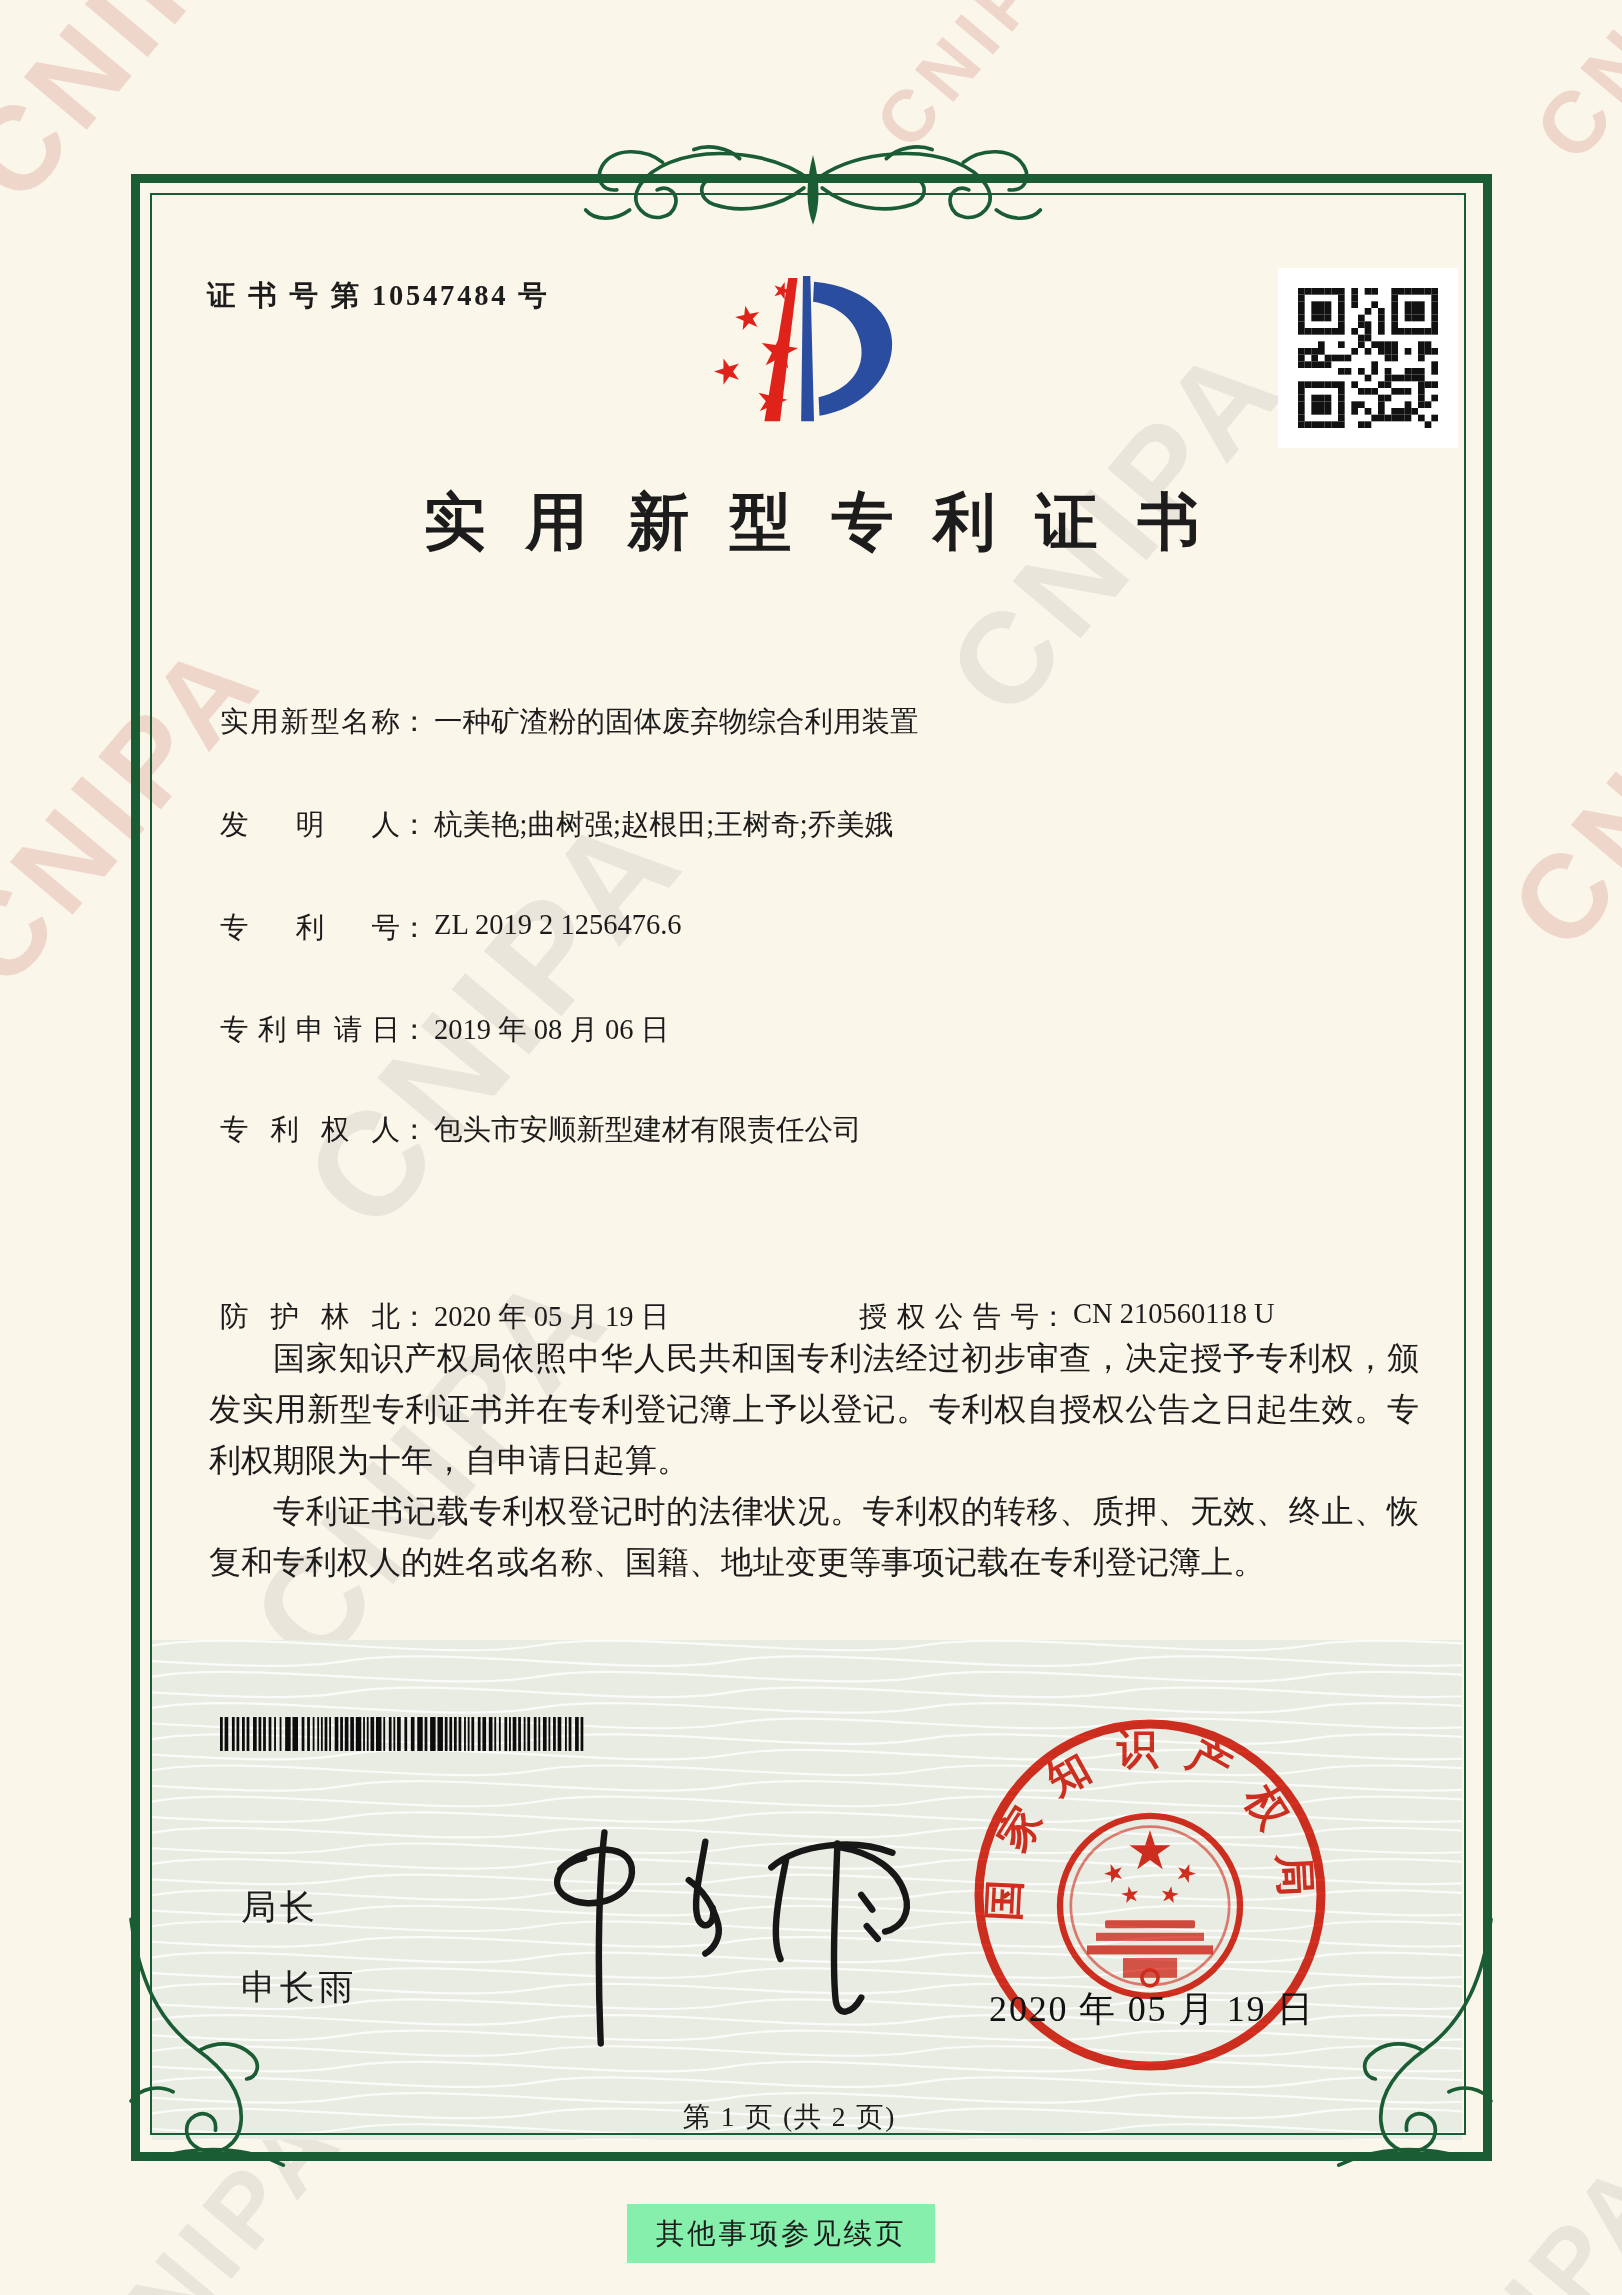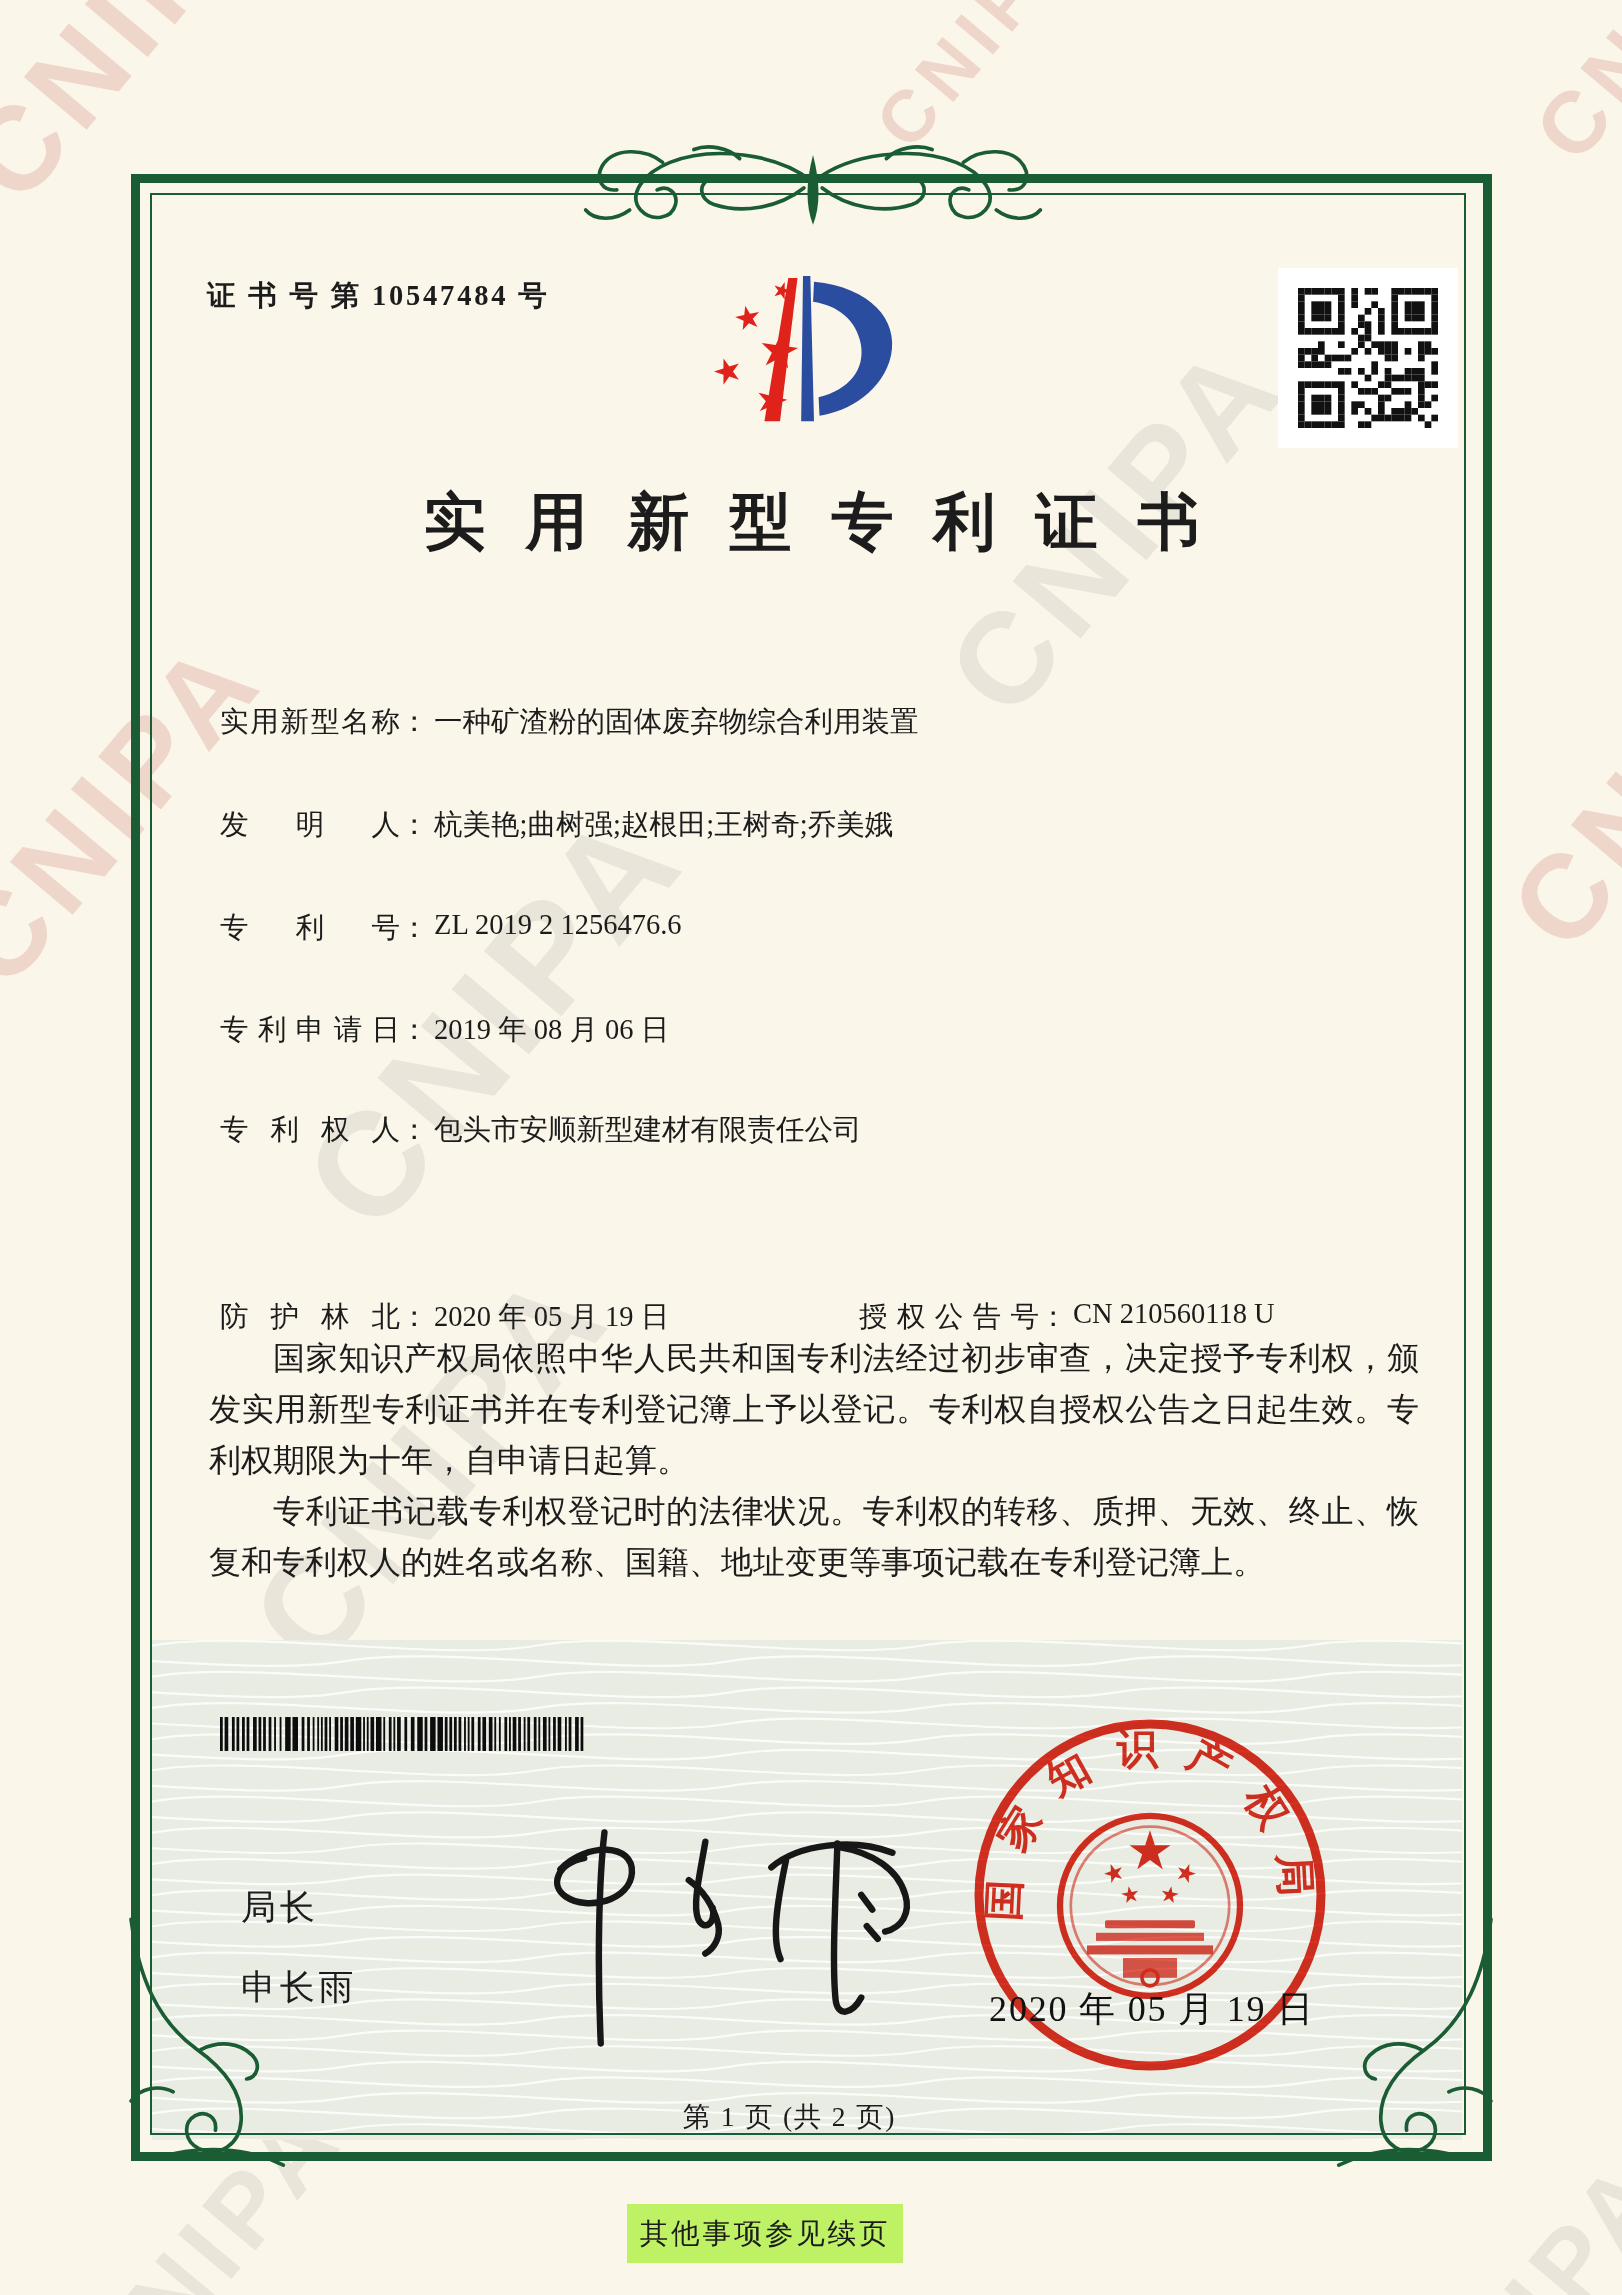--- a/index.html
+++ b/index.html
@@ -93,22 +93,22 @@
   .seal-stroke{fill:none;stroke:var(--seal,#dd2718);}
   .seal-date{
     position:absolute;left:973px;top:1985px;width:358px;
     text-align:center;font-size:36px;color:#111;letter-spacing:1.8px;
   }
   .page-info{
     position:absolute;left:9px;top:2099px;width:1561px;
     text-align:center;font-size:27.5px;letter-spacing:1.8px;
   }
   .note-box{
-    position:absolute;left:627px;top:2204px;width:276px;height:59px;
-    background:#bef264;text-align:center;line-height:59px;
+    position:absolute;left:627px;top:2204px;width:308px;height:59px;
+    background:#86efac;text-align:center;line-height:59px;
     font-size:28.5px;letter-spacing:2.8px;
   }
 </style>
 </head>
 <body>
 
 <div class="page">
 
   <div class="wm wm-pink" style="left:-64px;top:138px;font-size:119px;">CNIPA</div>
   <div class="wm wm-pink" style="left:859px;top:110px;font-size:73px;">CNIPA</div>

